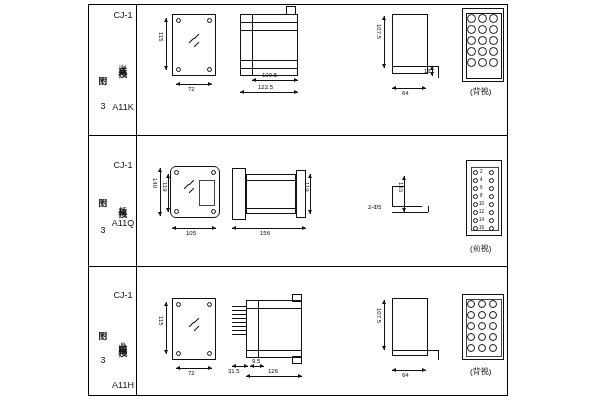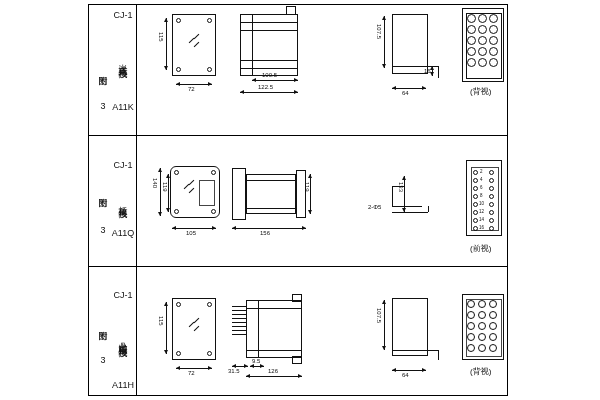--- a/index.html
+++ b/index.html
@@ -125,21 +125,21 @@
   </div>
   <div class="cell-label" style="left:92px;top:222px;width:22px;height:16px;">
     <span class="code">3</span>
   </div>
   <div class="cell-label" style="left:112px;top:158px;width:22px;height:14px;">
     <span class="code">CJ-1</span>
   </div>
   <div class="cell-label" style="left:112px;top:174px;width:22px;height:54px;">
     <span class="vert">板前接线</span>
   </div>
-  <div class="cell-label" style="left:112px;top:226px;width:22px;height:14px;">
+  <div class="cell-label" style="left:112px;top:216px;width:22px;height:14px;">
     <span class="code">A11Q</span>
   </div>
 
   <div class="box" style="left:170px;top:166px;width:50px;height:52px;border-radius:6px;"></div>
   <div class="circ" style="left:174px;top:170px;width:5px;height:5px;"></div>
   <div class="circ" style="left:211px;top:170px;width:5px;height:5px;"></div>
   <div class="circ" style="left:174px;top:209px;width:5px;height:5px;"></div>
   <div class="circ" style="left:211px;top:209px;width:5px;height:5px;"></div>
   <div class="boxthin" style="left:199px;top:180px;width:16px;height:26px;"></div>
   <div class="hatch" style="left:183px;top:182px;width:14px;height:12px;">

